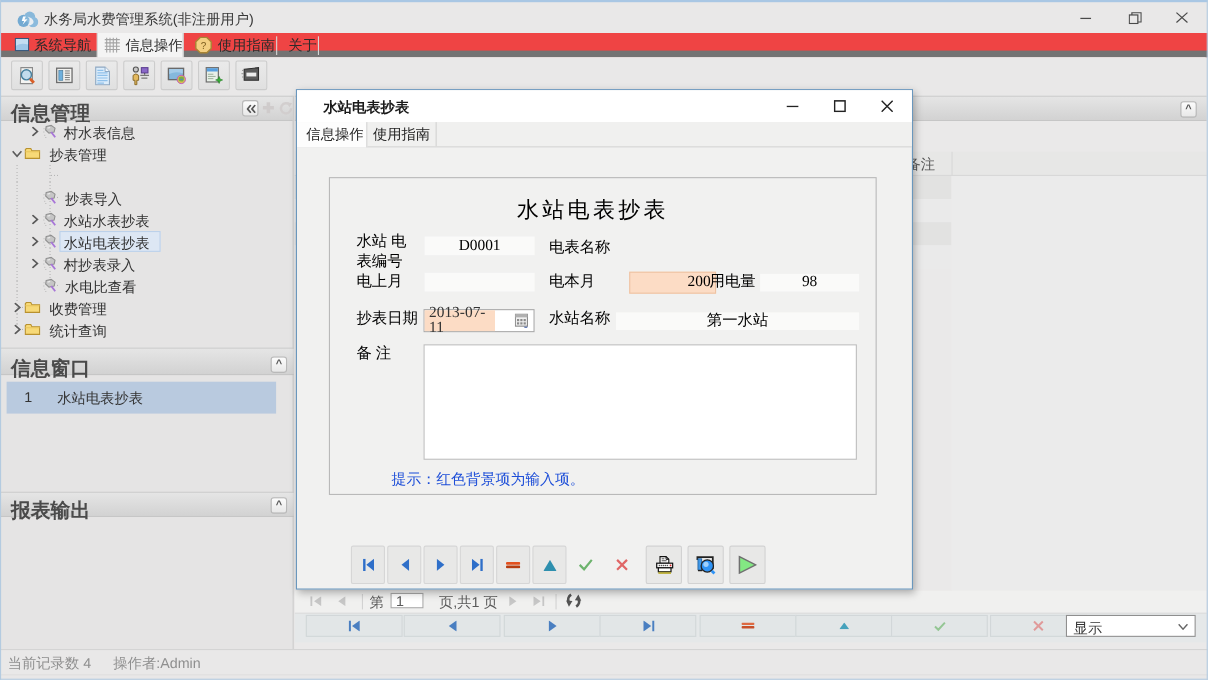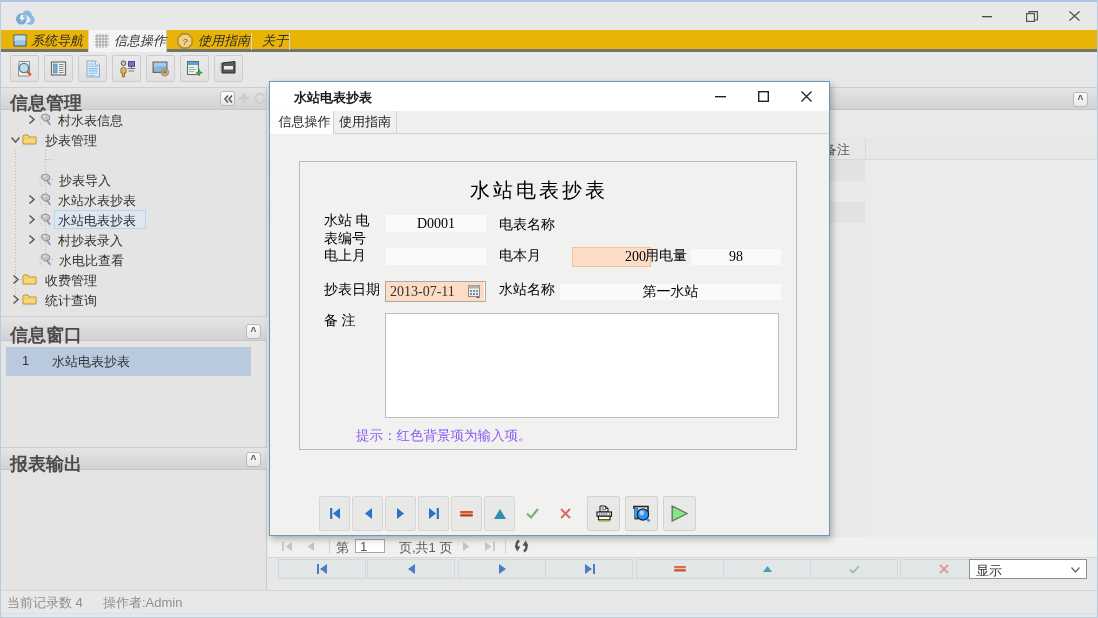--- a/index.html
+++ b/index.html
@@ -8,21 +8,21 @@
   #win { position:absolute; left:0; top:0; width:1098px; height:618px; background:#e8e7e7; }
   .edge { position:absolute; background:#b4cbe0; z-index:99; }
   .abs { position:absolute; }
   svg { display:block; }
 
   
   #titlebar { position:absolute; left:0; top:2px; width:1098px; height:28px; background:#e9e8e8; }
   #titlebar .txt { position:absolute; left:40px; top:7px; font-size:13px; color:#383838; }
 
   
-  #menurow { position:absolute; left:0; top:30px; width:1098px; height:22px; background:#eab308; border-bottom:3px solid #737373;font-style:italic;}
+  #menurow { position:absolute; left:0; top:30px; width:1098px; height:22px; background:#ef4444; border-bottom:6px solid #737373;}
   .menuitem { position:absolute; top:0; height:22px; line-height:22px; color:#2b2b2b; font-size:13px; }
   #tab-active { position:absolute; left:88px; top:0px; width:79px; height:23px; background:#f4f4f4; border-left:1px solid #d4d4d4; border-right:1px solid #c9c9c9;}
 
   
   #toolrow { position:absolute; left:0; top:52px; width:1096px; height:35px; background:#e9e8e8; }
   .tbtn { position:absolute; top:3px; width:29px; height:27px; background:linear-gradient(#eaeaea,#e0e0e0);
           border:1px solid #cccccc; border-radius:2px; }
   .tbtn svg { margin:4px auto 0; }
 
   
@@ -74,21 +74,21 @@
   #dtitle .t { position:absolute; left:24px; top:7px; font-weight:bold; font-size:13px; color:#1a1a1a;}
   #dtabs { position:absolute; left:0; top:29px; width:559px; height:23px; background:#f0f0ef; border-bottom:1px solid #d5d5d5;}
   #dtab1 { position:absolute; left:0px; top:0; width:63px; height:23px; background:#fdfdfd; border-right:1px solid #cfcfcf; text-align:center; line-height:22px; color:#222; padding-left:6px; box-sizing:content-box; width:57px;}
   #dtab2 { position:absolute; left:64px; top:0; width:63px; height:22px; text-align:center; line-height:22px; color:#222; border-right:1px solid #d2d2d2;}
   #gbox { position:absolute; left:29px; top:79px; width:498px; height:289px; border:1px solid #b9b9b9; }
   .ser { font-family:"Liberation Serif", serif; }
   #gbox .ftitle { position:absolute; left:-9px; width:100%; top:15px; text-align:center; font-size:20px; letter-spacing:3px; color:#000; }
   .flabel { position:absolute; font-size:14px; color:#000; }
   .ffield { position:absolute; background:#fafaf9; font-size:14px; color:#000; display:flex; align-items:center; justify-content:center; line-height:1; }
   .forange { position:absolute; background:#fcdcc5; border:1px solid #eec3a3; font-size:14px; color:#000; }
-  #dhint { position:absolute; left:56px; top:265px; font-size:13.5px; color:#8b5cf6; }
+  #dhint { position:absolute; left:56px; top:265px; font-size:13.5px; color:#1d4ed8; }
   .navbtn { position:absolute; top:414px; width:31px; height:35px; background:#e8e8e7; border:1px solid #d6d6d6; border-radius:2px; display:flex; align-items:center; justify-content:center;}
   .bigbtn { position:absolute; top:414px; width:33px; height:35px; background:#e8e8e7; border:1px solid #d2d2d2; border-radius:2px; display:flex; align-items:center; justify-content:center;}
   .bcell { display:flex; align-items:center; justify-content:center; }
   .bcell svg { margin:0 !important; }
 </style>
 </head>
 <body>
 <div id="win">
   <div class="edge" style="left:0;top:0;width:1098px;height:2px;background:#a9c7e4"></div>
   <div class="edge" style="left:0;top:0;width:1px;height:618px"></div>
@@ -96,20 +96,21 @@
   <div class="edge" style="left:0;top:617px;width:1098px;height:1px"></div>
 
   <div id="titlebar">
     <svg class="abs" style="left:15px;top:8px" width="20" height="15" viewBox="0 0 20 15">
       <circle cx="6.5" cy="9" r="5.5" fill="#74aad2"></circle>
       <circle cx="12" cy="5.5" r="5" fill="#88b8da"></circle>
       <circle cx="15" cy="10" r="4.8" fill="#8cbbdd"></circle>
       <path d="M10 13.5 q4 -5.5 0 -8.5 q5 1.5 5.5 4.5 q0.5 3 -5.5 4 z" fill="#e9eef3"></path>
       <path d="M6 5 l2.5 0 l-1.2 2.8 l2.7 -0.3 l-4.5 5 l1.5 -3.5 l-2.2 0.2 z" fill="#fff"></path>
     </svg>
+    <div class="txt">水务局水费管理系统(非注册用户)</div>
 
     <svg class="abs" style="left:982px;top:14px" width="10" height="2">
         <rect width="10" height="1.3" fill="#4a4a4a"></rect>
       </svg>
     <svg class="abs" style="left:1026px;top:9px" width="12" height="11" viewBox="0 0 12 11">
       <rect x="0.6" y="2.6" width="7.8" height="7.8" fill="none" stroke="#4a4a4a" stroke-width="1.1"></rect>
       <path d="M3 2.6 V0.6 H11.4 V9 H8.6" fill="none" stroke="#4a4a4a" stroke-width="1.1"></path>
     </svg>
     <svg class="abs" style="left:1069px;top:9px" width="11" height="10" viewBox="0 0 11 10">
       <path d="M0.5 0.5 L10.5 9.5 M10.5 0.5 L0.5 9.5" stroke="#4a4a4a" stroke-width="1.1"></path>
@@ -480,21 +481,21 @@
 
       <div class="flabel" style="left:24px;top:85px">电上月</div>
       <div class="ffield" style="left:86px;top:86px;width:100px;height:17px"></div>
       <div class="flabel" style="left:199px;top:85px">电本月</div>
       <div class="forange" style="left:272px;top:85px;width:79px;height:20px;display:flex;align-items:center;justify-content:flex-end;padding-right:4px;line-height:1">200</div>
       <div class="flabel" style="left:345px;top:85px">用电量</div>
       <div class="ffield" style="left:391px;top:87px;width:90px;height:16px">98</div>
 
       <div class="flabel" style="left:24px;top:119px">抄表日期</div>
       <div class="abs" style="left:85px;top:119px;width:101px;height:21px;border:1px solid #a9a9a9;background:#fff">
-        <div style="position:absolute;left:0;top:0;width:98px;height:19px;background:#fcdcc5;font-size:14px;display:flex;align-items:center;padding-left:4px;line-height:1">2013-07-11</div>
+        <div style="position:absolute;left:0;top:0;width:64px;height:19px;background:#fcdcc5;font-size:14px;display:flex;align-items:center;padding-left:4px;line-height:1">2013-07-11</div>
         <svg style="position:absolute;left:82px;top:3px" width="13" height="13" viewBox="0 0 13 13">
           <rect x="0.5" y="0.5" width="11" height="11" fill="#f0f0f0" stroke="#8a8a8a"></rect>
           <rect x="0.5" y="0.5" width="11" height="3" fill="#b0b0b0"></rect>
           <g fill="#8a8a8a">
               <rect x="2" y="5" width="2" height="2"></rect>
               <rect x="5" y="5" width="2" height="2"></rect>
               <rect x="8" y="5" width="2" height="2"></rect>
               <rect x="2" y="8" width="2" height="2"></rect>
               <rect x="5" y="8" width="2" height="2"></rect>
               <rect x="8" y="8" width="2" height="2"></rect>

